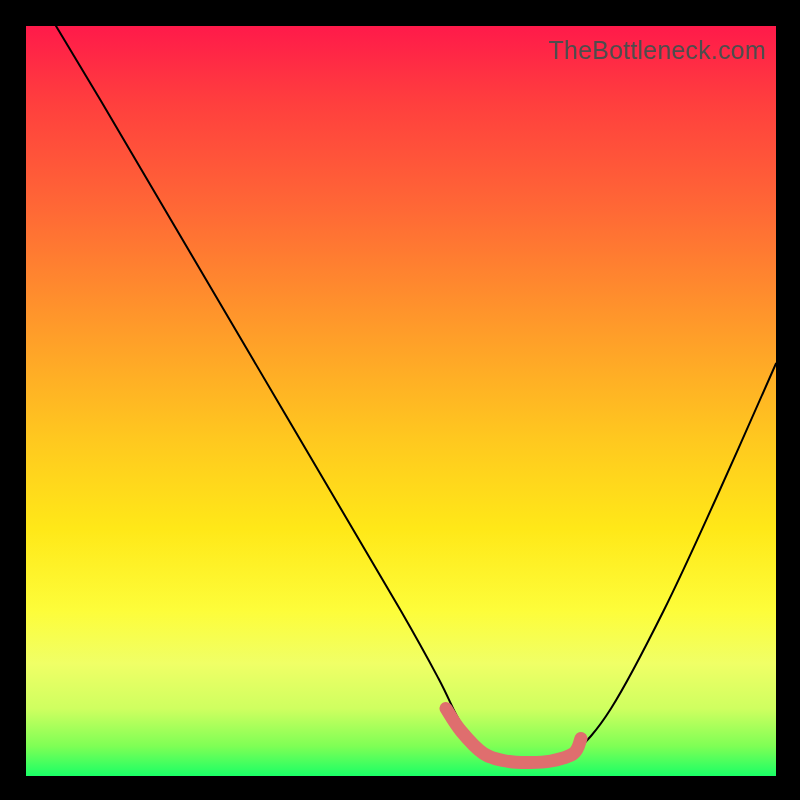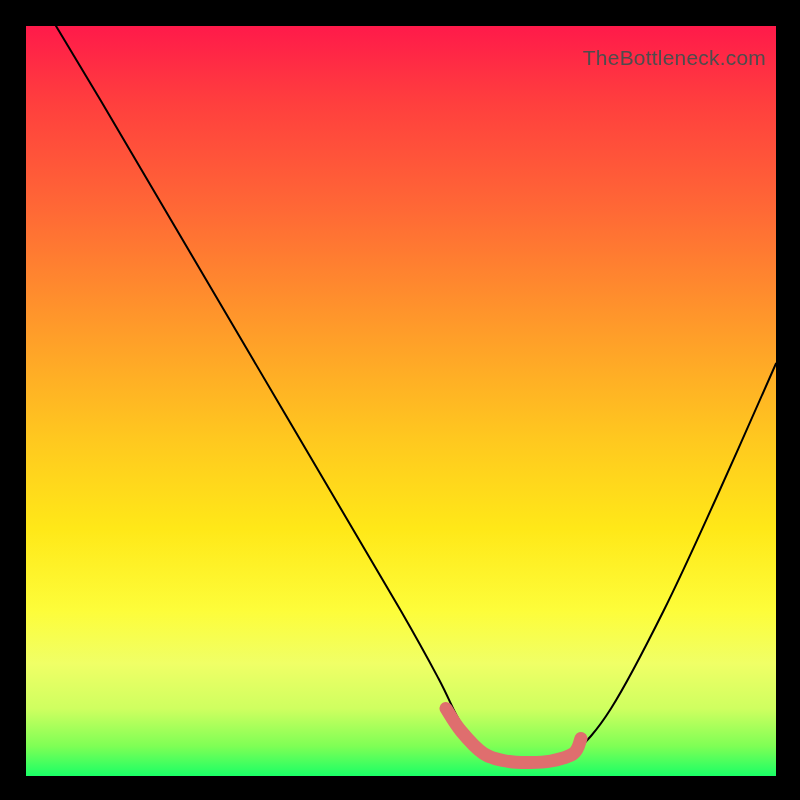--- a/index.html
+++ b/index.html
@@ -19,24 +19,24 @@
       #ffc81f 55%,
       #ffe818 67%,
       #fdfd3a 78%,
       #f0ff66 85%,
       #cfff60 91%,
       #7fff55 96%,
       #1aff66 100%);
   }
   .watermark {
     position: absolute;
-    top: 20px;
+    top: 10px;
     right: 10px;
     color: #4d4d4d;
-    font-size: 21px;
+    font-size: 25px;
     font-weight: 500;
     letter-spacing: 0.2px;
     z-index: 3;
   }
   svg.curves {
     position: absolute;
     left: 0; top: 0;
     width: 100%;
     height: 100%;
     z-index: 2;

